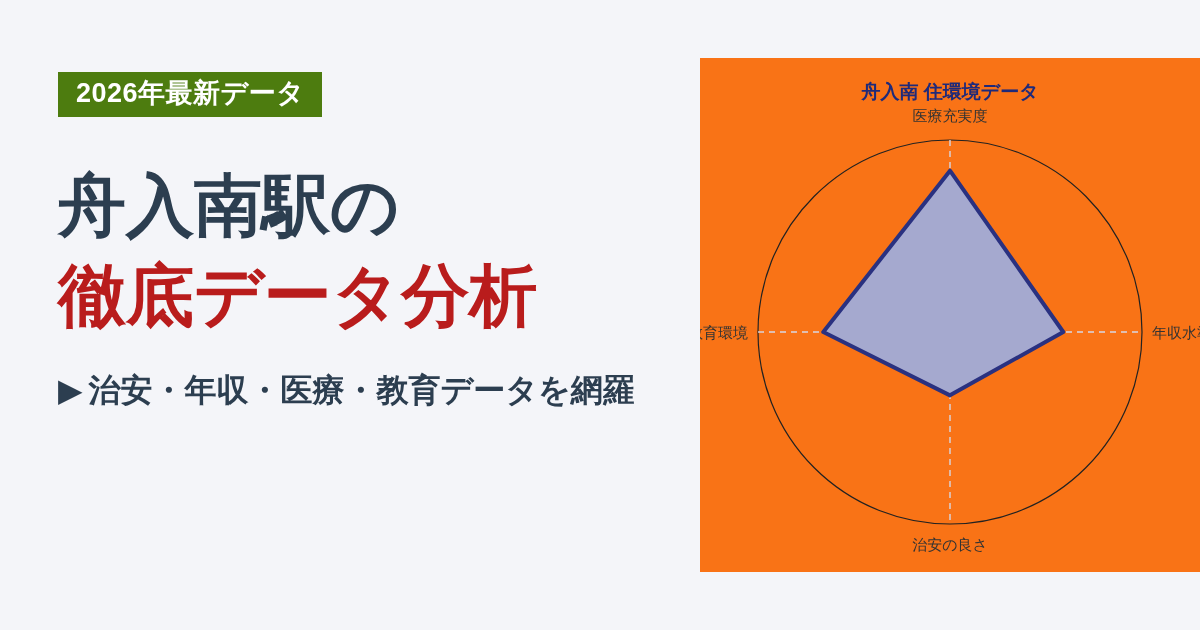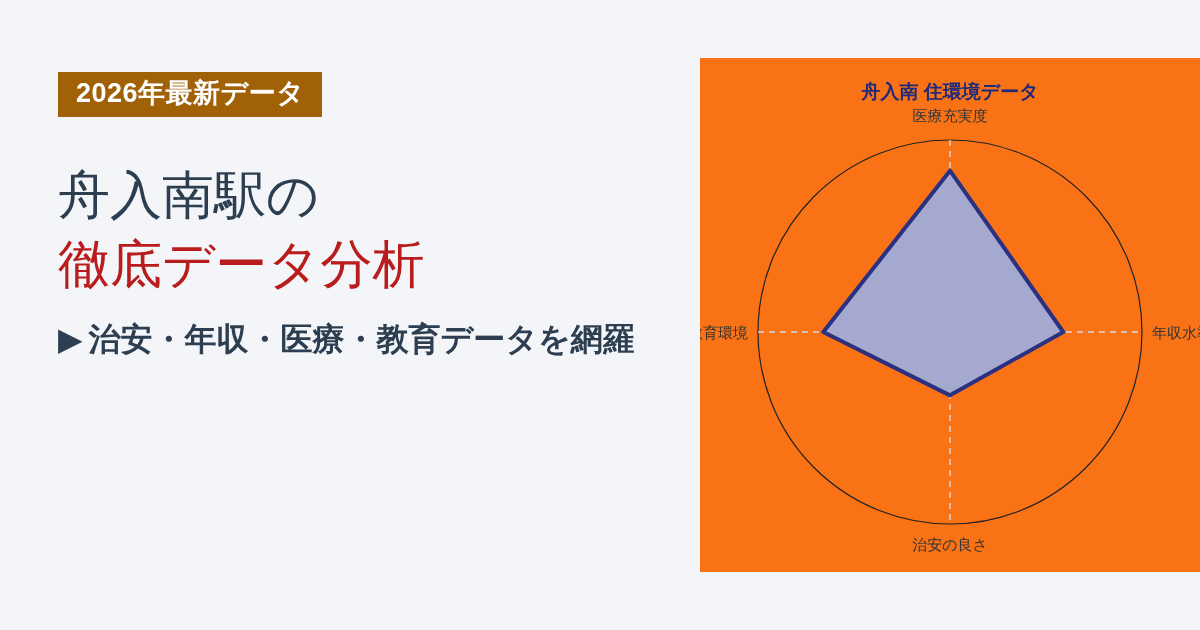--- a/index.html
+++ b/index.html
@@ -21,45 +21,45 @@
     left: 0;
     top: 0;
     width: 700px;
     height: 630px;
     box-sizing: border-box;
     padding: 72px 0 0 58px;
   }
 
   .badge {
     display: inline-block;
-    background: #a16207;
+    background: #4d7c0f;
     color: #ffffff;
     font-size: 27px;
     font-weight: bold;
     letter-spacing: 0.5px;
     padding: 8px 18px 10px 18px;
     line-height: 1.0;
     white-space: nowrap;
   }
 
   .headline {
     margin-top: 44px;
   }
   .headline-line {
-    font-size: 52px;
-    font-weight: normal;
+    font-size: 68px;
+    font-weight: bold;
     line-height: 1.32;
     letter-spacing: 0px;
     white-space: nowrap;
   }
   .headline-line.navy { color: #2c3e50; }
   .headline-line.gold { color: #b91c1c; }
 
   .subtitle {
-    margin-top: 20px;
+    margin-top: 28px;
     font-size: 32px;
     font-weight: bold;
     color: #2c3e50;
     white-space: nowrap;
     letter-spacing: 0px;
   }
   .subtitle .caret {
     display: inline-block;
     margin-right: 6px;
   }

